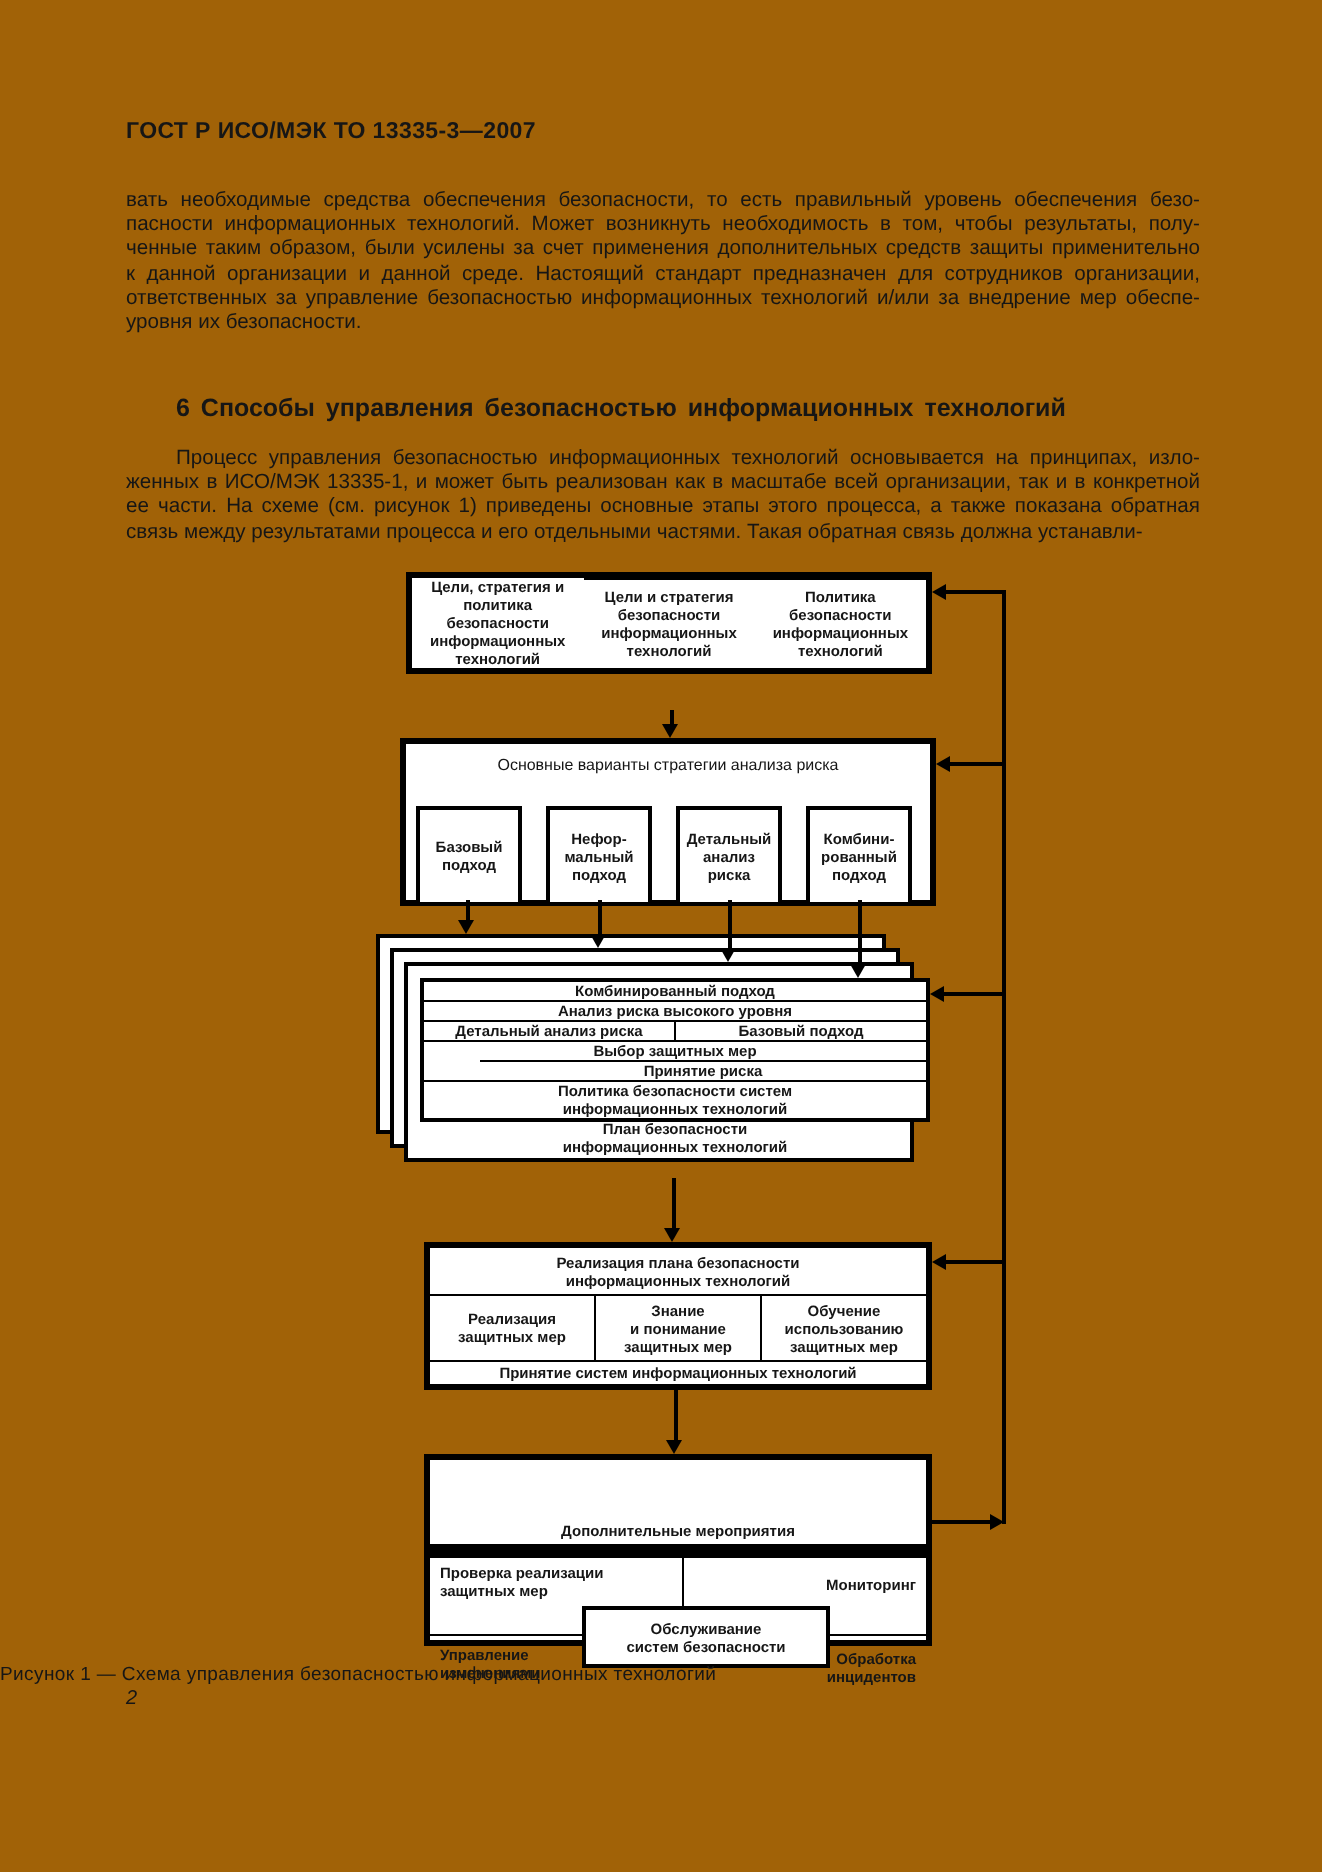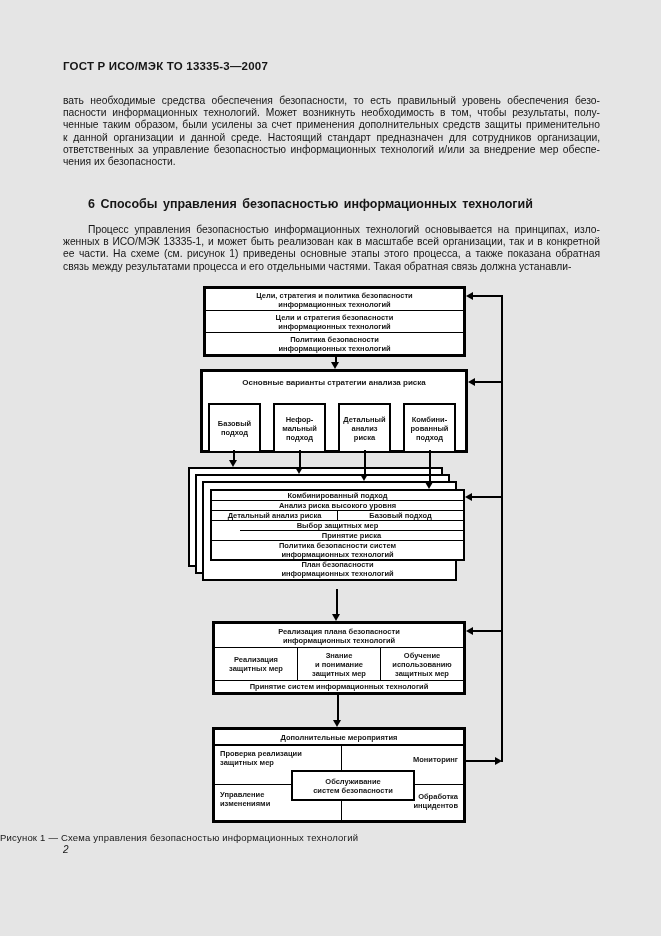--- a/index.html
+++ b/index.html
@@ -1,48 +1,48 @@
 <!DOCTYPE html>
 <html><head>
 <meta charset="utf-8">
 <style>
   html,body{margin:0;padding:0;background:#fff;}
-  .page{position:relative;width:661px;height:936px;background:#e5e5e5;overflow:hidden;
+  .page{position:relative;width:661px;height:936px;background:#a16207;overflow:hidden;
         font-family:"Liberation Sans",sans-serif;color:#161616;}
   .abs{position:absolute;}
 
   
   .doc-header{left:63px;top:60px;font-size:11.5px;font-weight:bold;letter-spacing:.2px;}
   .para{left:63px;width:537px;font-size:10.3px;line-height:12.2px;}
   .para1{top:95px;}
   .para2{top:224px;}
   .jline{text-align:justify;text-align-last:justify;}
   .jline-last{text-align-last:left;}
   .para2 .jline:first-child{text-indent:25px;}
   .sec-heading{left:88px;top:197px;font-size:12.5px;font-weight:bold;word-spacing:2px;}
   .fig-caption{left:0;top:832px;width:661px;font-size:9.5px;letter-spacing:.2px;}
   .page-num{left:63px;top:844px;font-size:10px;font-style:italic;}
 
   
   .dbox{box-sizing:border-box;background:#fff;border:3px solid #000;}
   .dbox2{box-sizing:border-box;background:#fff;border:2px solid #000;}
   .ctr{display:flex;align-items:center;justify-content:center;text-align:center;white-space:pre-line;}
   .dt{font-weight:bold;font-size:7.5px;line-height:9px;}
-  .dt8{font-weight:bold;font-size:8px;line-height:9.5px;}
+  .dt8{font-weight:normal;font-size:8px;line-height:9.5px;}
   .grow{flex:1;}
   .divt{border-top:1px solid #000;}
   .divl{border-left:1px solid #000;}
   .vline{position:absolute;width:2px;background:#000;}
   .hline{position:absolute;height:2px;background:#000;}
   .head-down{position:absolute;width:0;height:0;border-left:4px solid transparent;border-right:4px solid transparent;border-top:7px solid #000;}
   .head-left{position:absolute;width:0;height:0;border-top:4px solid transparent;border-bottom:4px solid transparent;border-right:7px solid #000;}
   .head-right{position:absolute;width:0;height:0;border-top:4px solid transparent;border-bottom:4px solid transparent;border-left:7px solid #000;}
 
   
-  .goals-box{left:203px;top:286px;width:263px;height:71px;display:flex;flex-direction:column;}
+  .goals-box{left:203px;top:286px;width:263px;height:51px;display:flex;flex-direction:row;}
   
   .strategy-box{left:200px;top:369px;width:268px;height:84px;}
   .strategy-title{position:absolute;left:0;right:0;top:6px;}
   .opt-box{position:absolute;top:31px;width:53px;height:50px;}
   
   .stack-layer{position:absolute;width:255px;height:100px;}
   .stack-front{left:210px;top:489px;width:255px;height:72px;display:flex;flex-direction:column;}
   .srow{display:flex;align-items:center;justify-content:center;text-align:center;white-space:pre-line;}
   
   .impl-box{left:212px;top:621px;width:254px;height:74px;display:flex;flex-direction:column;}
@@ -62,21 +62,21 @@
 <div class="page">
 
   <div class="abs doc-header">ГОСТ Р ИСО/МЭК ТО 13335-3—2007</div>
 
   <div class="abs para para1">
       <div class="jline">вать необходимые средства обеспечения безопасности, то есть правильный уровень обеспечения безо-</div>
       <div class="jline">пасности информационных технологий. Может возникнуть необходимость в том, чтобы результаты, полу-</div>
       <div class="jline">ченные таким образом, были усилены за счет применения дополнительных средств защиты применительно</div>
       <div class="jline">к данной организации и данной среде. Настоящий стандарт предназначен для сотрудников организации,</div>
       <div class="jline">ответственных за управление безопасностью информационных технологий и/или за внедрение мер обеспе-</div>
-      <div class="jline jline-last">чения их безопасности.</div>
+      <div class="jline jline-last">уровня их безопасности.</div>
     </div>
 
   <div class="abs sec-heading">6 Способы управления безопасностью информационных технологий</div>
 
   <div class="abs para para2">
       <div class="jline">Процесс управления безопасностью информационных технологий основывается на принципах, изло-</div>
       <div class="jline">женных в ИСО/МЭК 13335-1, и может быть реализован как в масштабе всей организации, так и в конкретной</div>
       <div class="jline">ее части. На схеме (см. рисунок 1) приведены основные этапы этого процесса, а также показана обратная</div>
       <div class="jline jline-last">связь между результатами процесса и его отдельными частями. Такая обратная связь должна устанавли-</div>
     </div>
@@ -152,21 +152,21 @@
 использованию
 защитных мер</div>
     </div>
     <div class="ctr dt divt grow">Принятие систем информационных технологий</div>
   </div>
 
   <div class="vline" style="left:337px;top:695px;height:25px;"></div>
   <div class="head-down" style="left:333px;top:720px;"></div>
 
   <div class="abs dbox fu-box">
-    <div class="ctr dt" style="height:14px;border-bottom:2px solid #000000;">Дополнительные мероприятия</div>
+    <div class="ctr dt" style="height:14px;border-bottom:7px solid #000000;margin-top:28px;">Дополнительные мероприятия</div>
     <div class="fu-quad">
       <div class="fu-vdiv"></div>
       <div class="fu-hdiv"></div>
       <div class="fu-txt" style="left:5px;top:3px;">Проверка реализации
 защитных мер</div>
       <div class="fu-txt" style="right:5px;top:9px;text-align:center;">Мониторинг</div>
       <div class="fu-txt" style="left:5px;top:44px;">Управление
 изменениями</div>
       <div class="fu-txt" style="right:5px;top:46px;text-align:right;">Обработка
 инцидентов</div>

